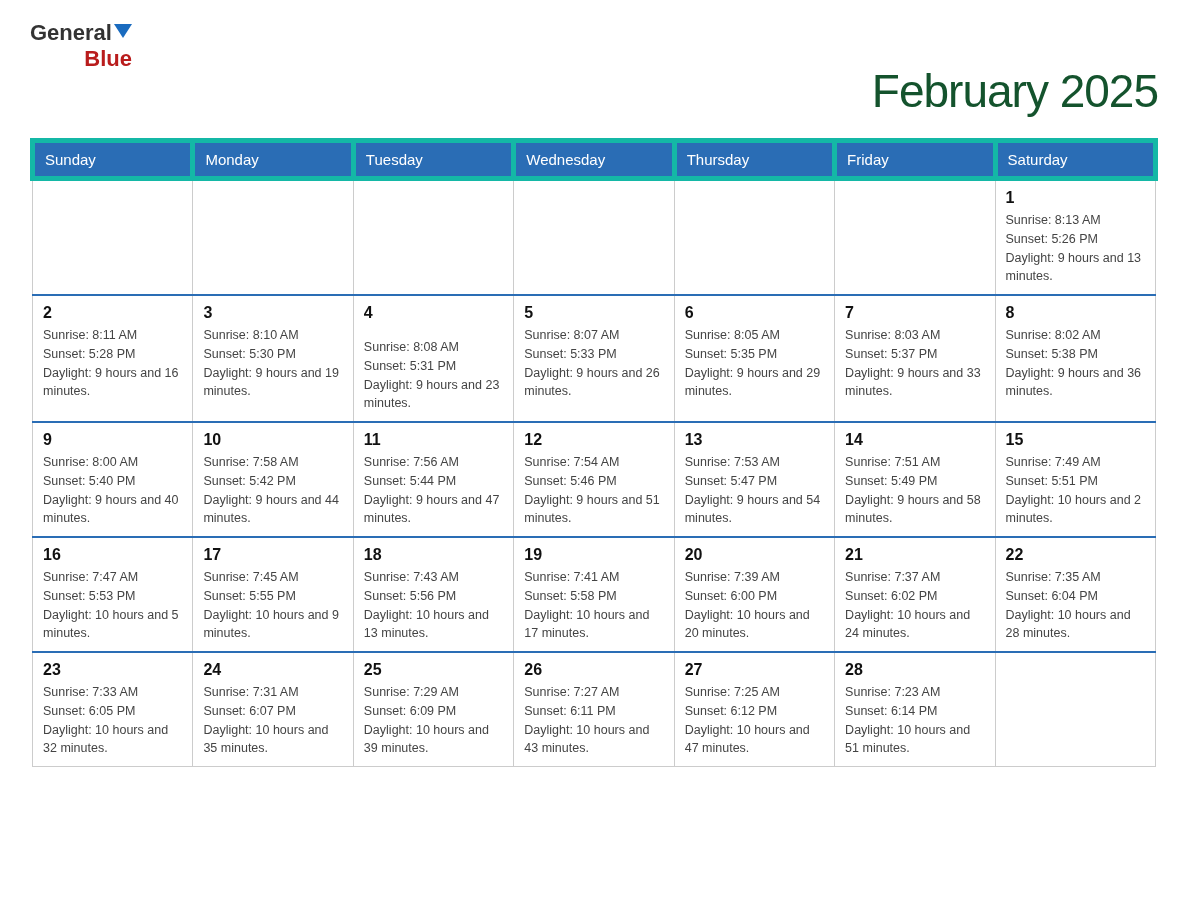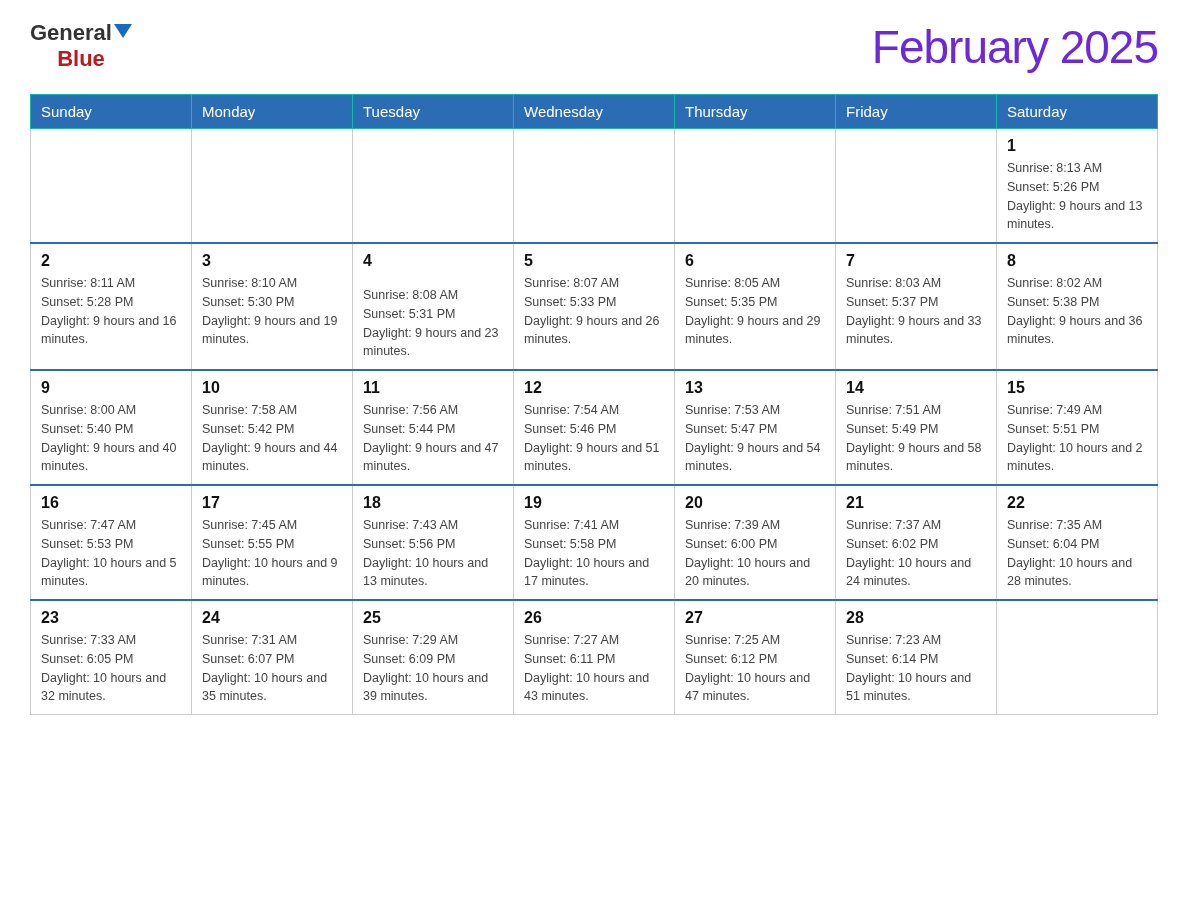--- a/index.html
+++ b/index.html
@@ -11,54 +11,55 @@
     }
     .header {
       display: flex;
       justify-content: space-between;
       align-items: flex-start;
       margin-bottom: 20px;
     }
     .logo {
       display: flex;
       flex-direction: column;
-      align-items: center;
+      align-items: flex-end;
     }
     .logo-row {
       display: flex;
       align-items: center;
       gap: 0px;
     }
     .title-block {
       text-align: right;
     }
     .month-title {
       font-size: 46px;
       font-weight: normal;
-      color: #6d28d9;
+      color: #14532d;
       letter-spacing: -1px;
+      margin-top: 44px;
     }
     .location-title {
       font-size: 20px;
       color: #555;
       margin-top: 4px;
     }
     .calendar {
       width: 100%;
       border-collapse: collapse;
       border: 1px solid #aaa;
     }
     .calendar th {
       background-color: #2a6db5;
       color: #fff;
       font-size: 15px;
       font-weight: normal;
       text-align: left;
       padding: 8px 10px;
-      border: 1px solid #14b8a6;
+      border: 5px solid #14b8a6;
     }
     .calendar td {
       vertical-align: top;
       padding: 8px 10px;
       border: 1px solid #ccc;
       width: calc(100% / 7);
       min-height: 110px;
       font-size: 13px;
       color: #333;
     }

